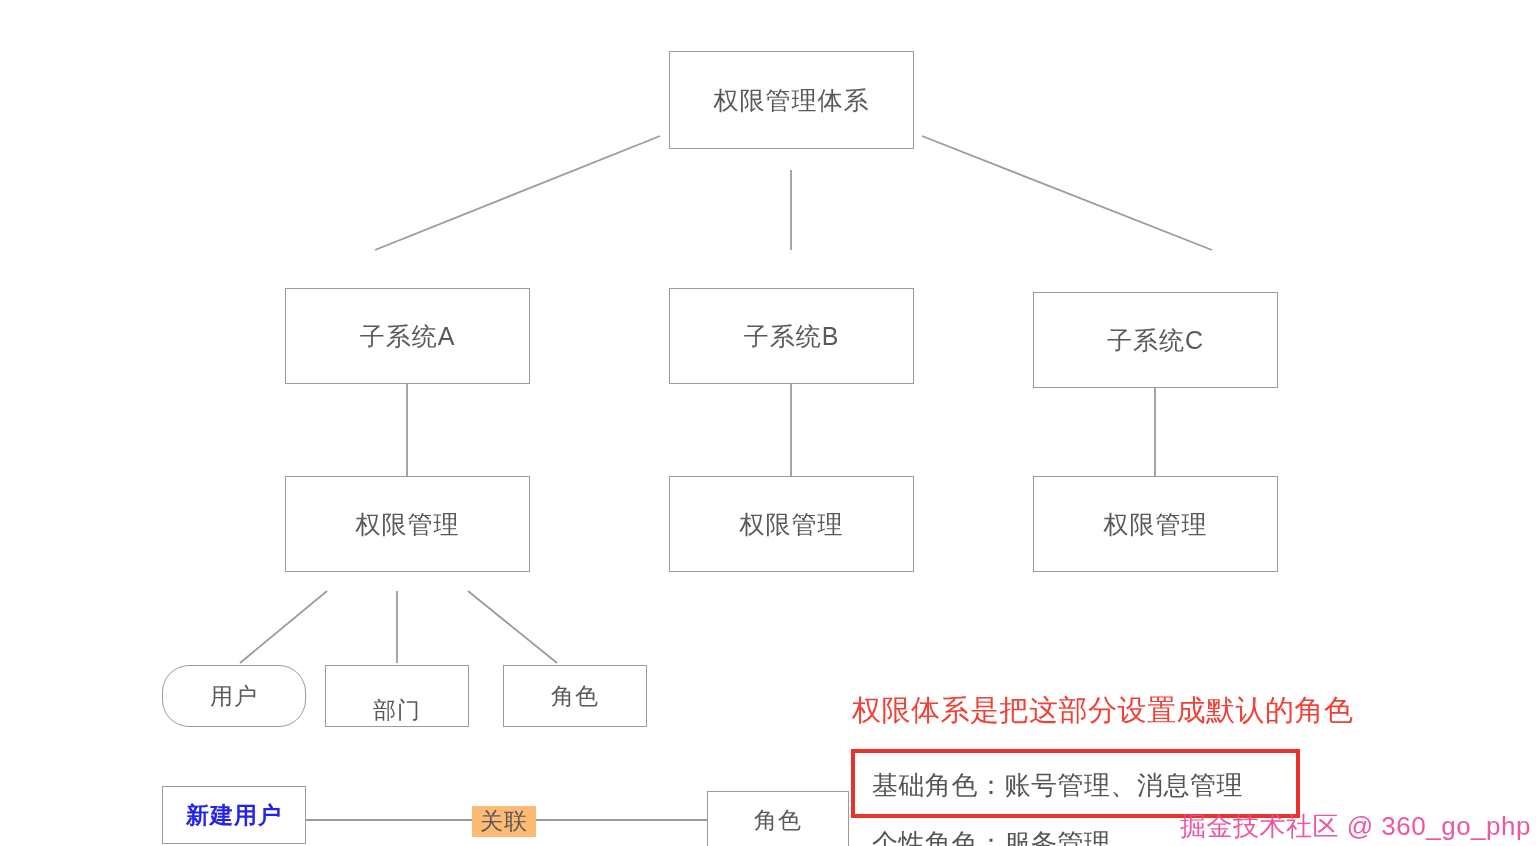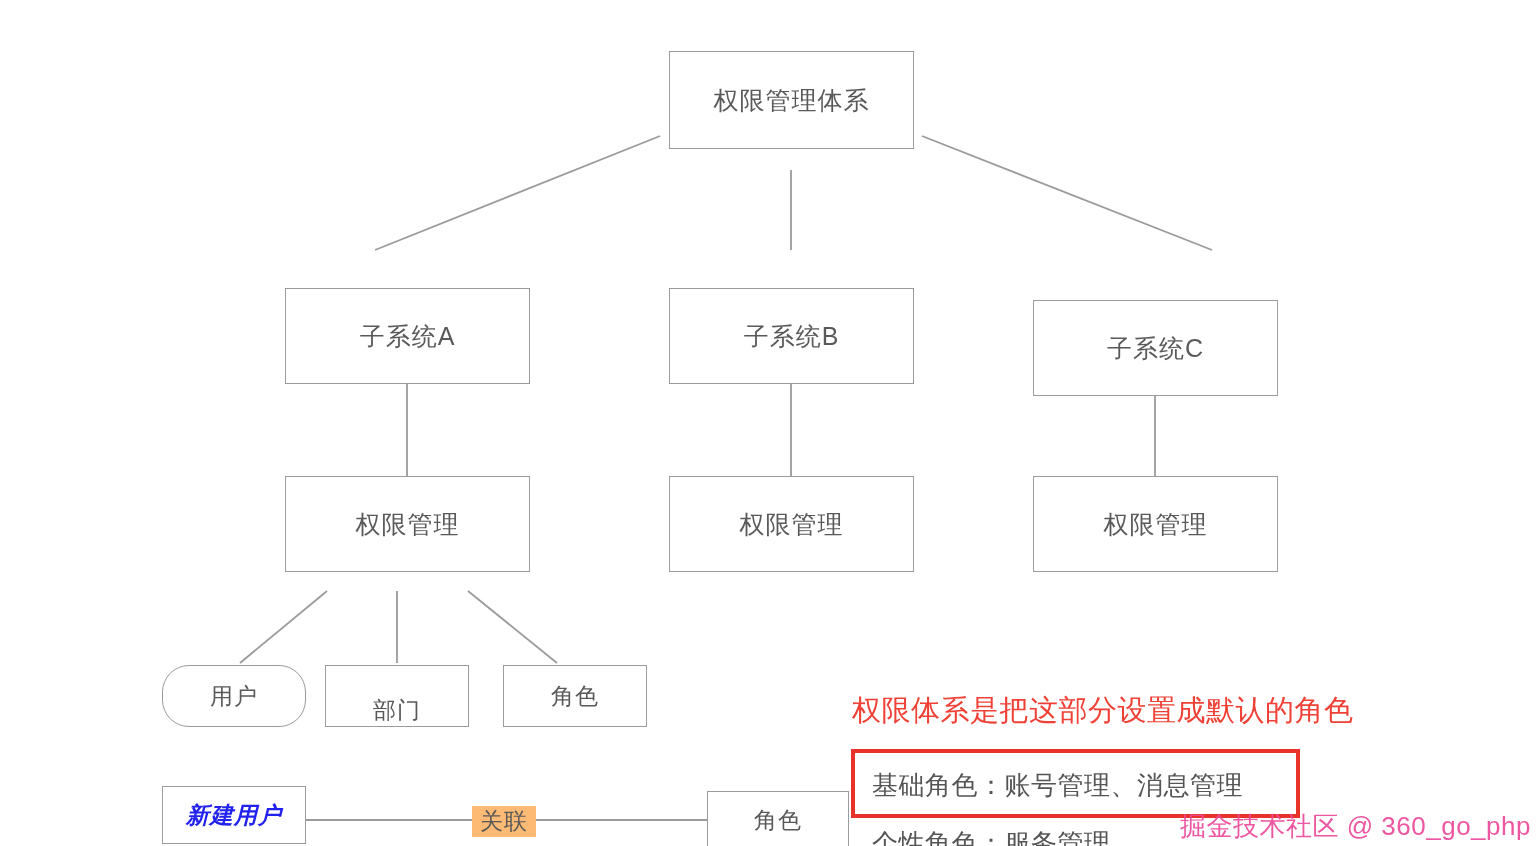--- a/index.html
+++ b/index.html
@@ -116,21 +116,21 @@
   <div class="node" style="left:669px; top:33px; width:245px; height:98px;">
     <span>权限管理体系</span>
   </div>
 
   <div class="node" style="left:285px; top:270px; width:245px; height:96px;">
     <span>子系统A</span>
   </div>
   <div class="node" style="left:669px; top:270px; width:245px; height:96px;">
     <span>子系统B</span>
   </div>
-  <div class="node" style="left:1033px; top:282px; width:245px; height:96px;text-align:center;">
+  <div class="node" style="left:1033px; top:274px; width:245px; height:96px;text-align:center;">
     <span>子系统C</span>
   </div>
 
   <div class="node" style="left:285px; top:458px; width:245px; height:96px;">
     <span>权限管理</span>
   </div>
   <div class="node" style="left:669px; top:458px; width:245px; height:96px;">
     <span>权限管理</span>
   </div>
   <div class="node" style="left:1033px; top:458px; width:245px; height:96px;">
@@ -140,21 +140,21 @@
   <div class="node small" style="left:162px; top:647px; width:144px; height:62px;border-radius:27px;">
     <span>用户</span>
   </div>
   <div class="node small" style="left:325px; top:647px; width:144px; height:62px;align-items:flex-end;">
     <span>部门</span>
   </div>
   <div class="node small" style="left:503px; top:647px; width:144px; height:62px;">
     <span>角色</span>
   </div>
 
-  <div class="node small blue-text" style="left:162px; top:768px; width:144px; height:58px;font-style:italic;">
+  <div class="node small blue-text" style="left:162px; top:768px; width:144px; height:58px;">
     <span>新建用户</span>
   </div>
   <div class="edge-label" style="left:472px; top:788px;">关联</div>
   <div class="node small" style="left:707px; top:773px; width:142px; height:58px;">
     <span>角色</span>
   </div>
 
   <div class="annotation-red" style="left:852px; top:673px;">权限体系是把这部分设置成默认的角色</div>
 
   <div class="red-box" style="left:851px; top:731px; width:449px; height:69px;"></div>

